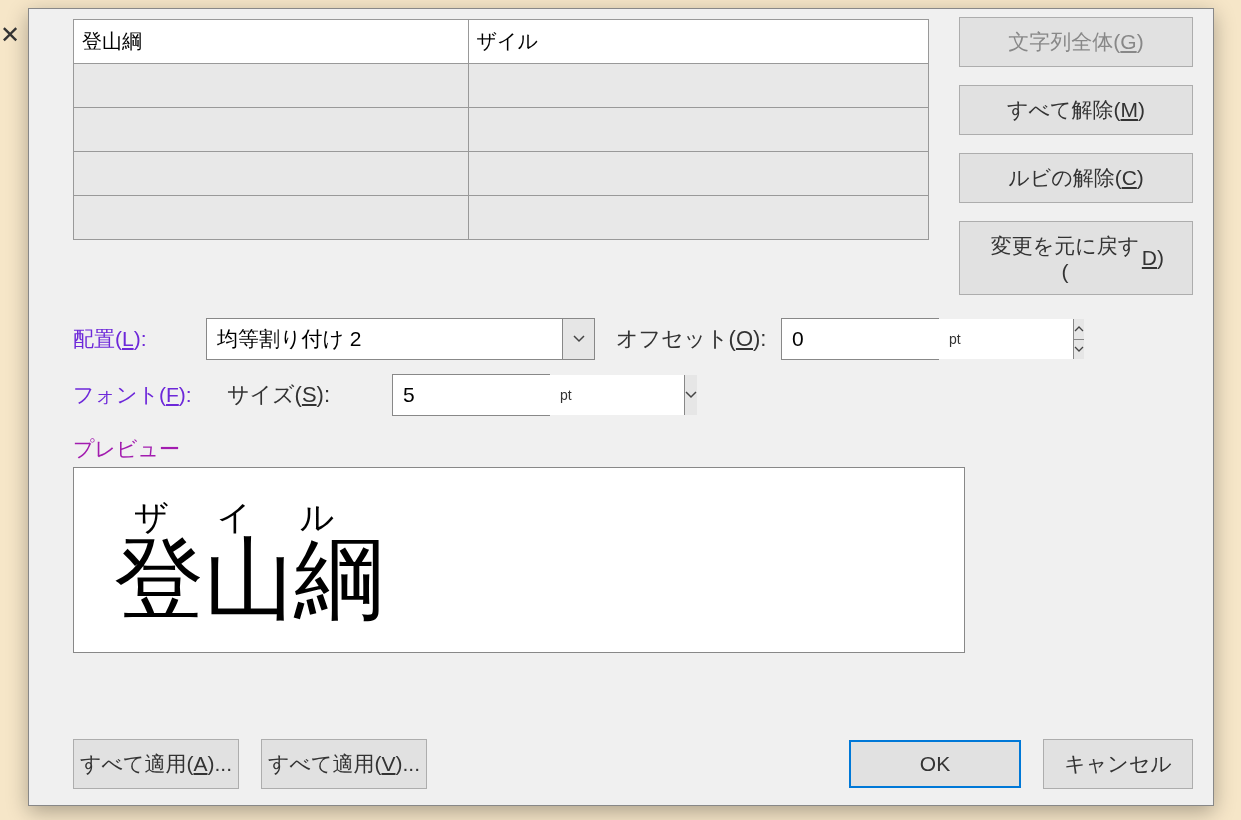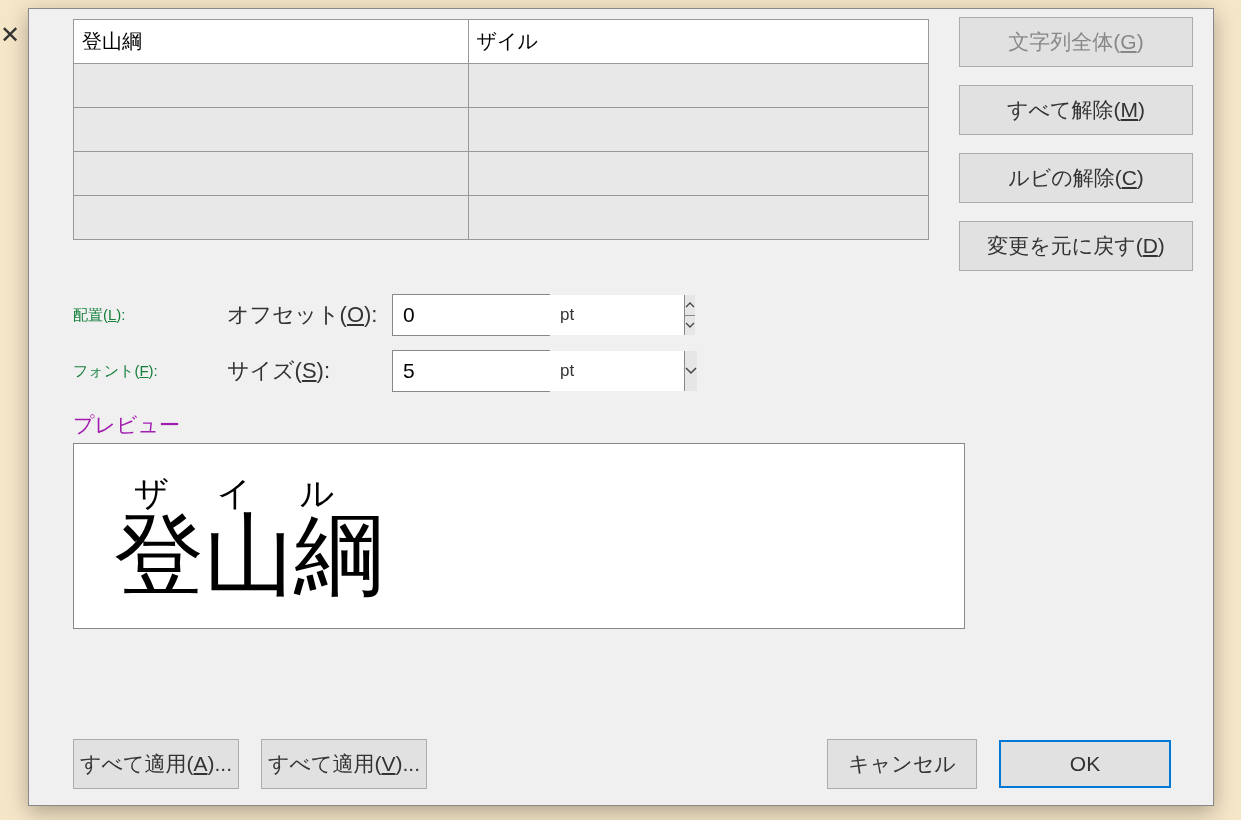--- a/index.html
+++ b/index.html
@@ -95,42 +95,42 @@
       flex-direction: column;
       gap: 18px;
       margin-top: -2px;
     }
     .btn {
       background: #e1e1e1;
       border: 1px solid #adadad;
       font-size: 21px;
       font-family: inherit;
       color: #333;
-      padding: 10px 16px;
+      padding: 10px 28px;
       min-height: 48px;
       display: flex;
       align-items: center;
       justify-content: center;
       cursor: pointer;
     }
     .btn:disabled {
       color: #888;
       cursor: default;
     }
     .side-buttons .btn { width: 234px; }
     .form-rows {
       margin-top: 22px;
     }
     .form-row {
       display: flex;
       align-items: center;
       height: 44px;
       margin-bottom: 12px;
     }
-    .form-row .lbl1 { width: 133px; font-size: 15px; color: #15803d; }
+    .form-row .lbl1 { width: 133px; font-size: 21px; color: #6d28d9; }
     .form-row .combo1 {
       width: 389px;
       height: 42px;
       display: flex;
       border: 1px solid #888;
       background: #fff;
     }
     .form-row .combo1 .combo-text {
       flex: 1;
       padding: 0 10px;
@@ -182,21 +182,21 @@
       background: #e6e6e6;
       display: flex;
       align-items: center;
       justify-content: center;
       cursor: pointer;
     }
     .spin-btns .sp + .sp { border-top: 1px solid #888; }
     .spin-btns svg { width: 10px; height: 6px; }
     .unit {
       margin-left: 10px;
-      font-size: 17px;
+      font-size: 14px;
       color: #333;
     }
     .preview-label {
       margin-top: 18px;
       font-size: 21px;
       color: #a21caf;
       margin-bottom: 4px;
     }
     .preview {
       border: 1px solid #888;
@@ -306,20 +306,28 @@
             <span>)</span>
         </button>
       </div>
     </div>
 
     <div class="form-rows">
       <div class="form-row">
         <div class="lbl1">
           <span>配置(</span><span class="u">L</span><span>):</span>
         </div>
+        <div class="combo1">
+          <div class="combo-text">均等割り付け 2</div>
+          <div class="combo-btn">
+            <svg viewBox="0 0 12 8">
+                <path d="M1 1 L6 6 L11 1" fill="none" stroke="#444" stroke-width="1.5"></path>
+              </svg>
+          </div>
+        </div>
         <div class="lbl2">
           <span>オフセット(</span><span class="u">O</span><span>):</span>
         </div>
         <div class="spinctl">
           <input class="spin-input" value="0" style="">
           <div class="spin-btns">
             <div class="sp">
                 <svg viewBox="0 0 10 6">
                   <path d="M1 5 L5 1 L9 5" fill="none" stroke="#444" stroke-width="1.3"></path>
                 </svg>
@@ -366,18 +374,18 @@
         <span>すべて適用(</span>
           <span class="u">A</span>
           <span>)...</span>
       </button>
       <button class="btn">
         <span>すべて適用(</span>
           <span class="u">V</span>
           <span>)...</span>
       </button>
       <div class="spacer"></div>
+      <button class="btn ok-btn">OK</button>
       <button class="btn" style="margin-left:0; min-width:150px;">キャンセル</button>
-      <button class="btn ok-btn">OK</button>
     </div>
 
   </div>
 </div>
 
 </body></html>

